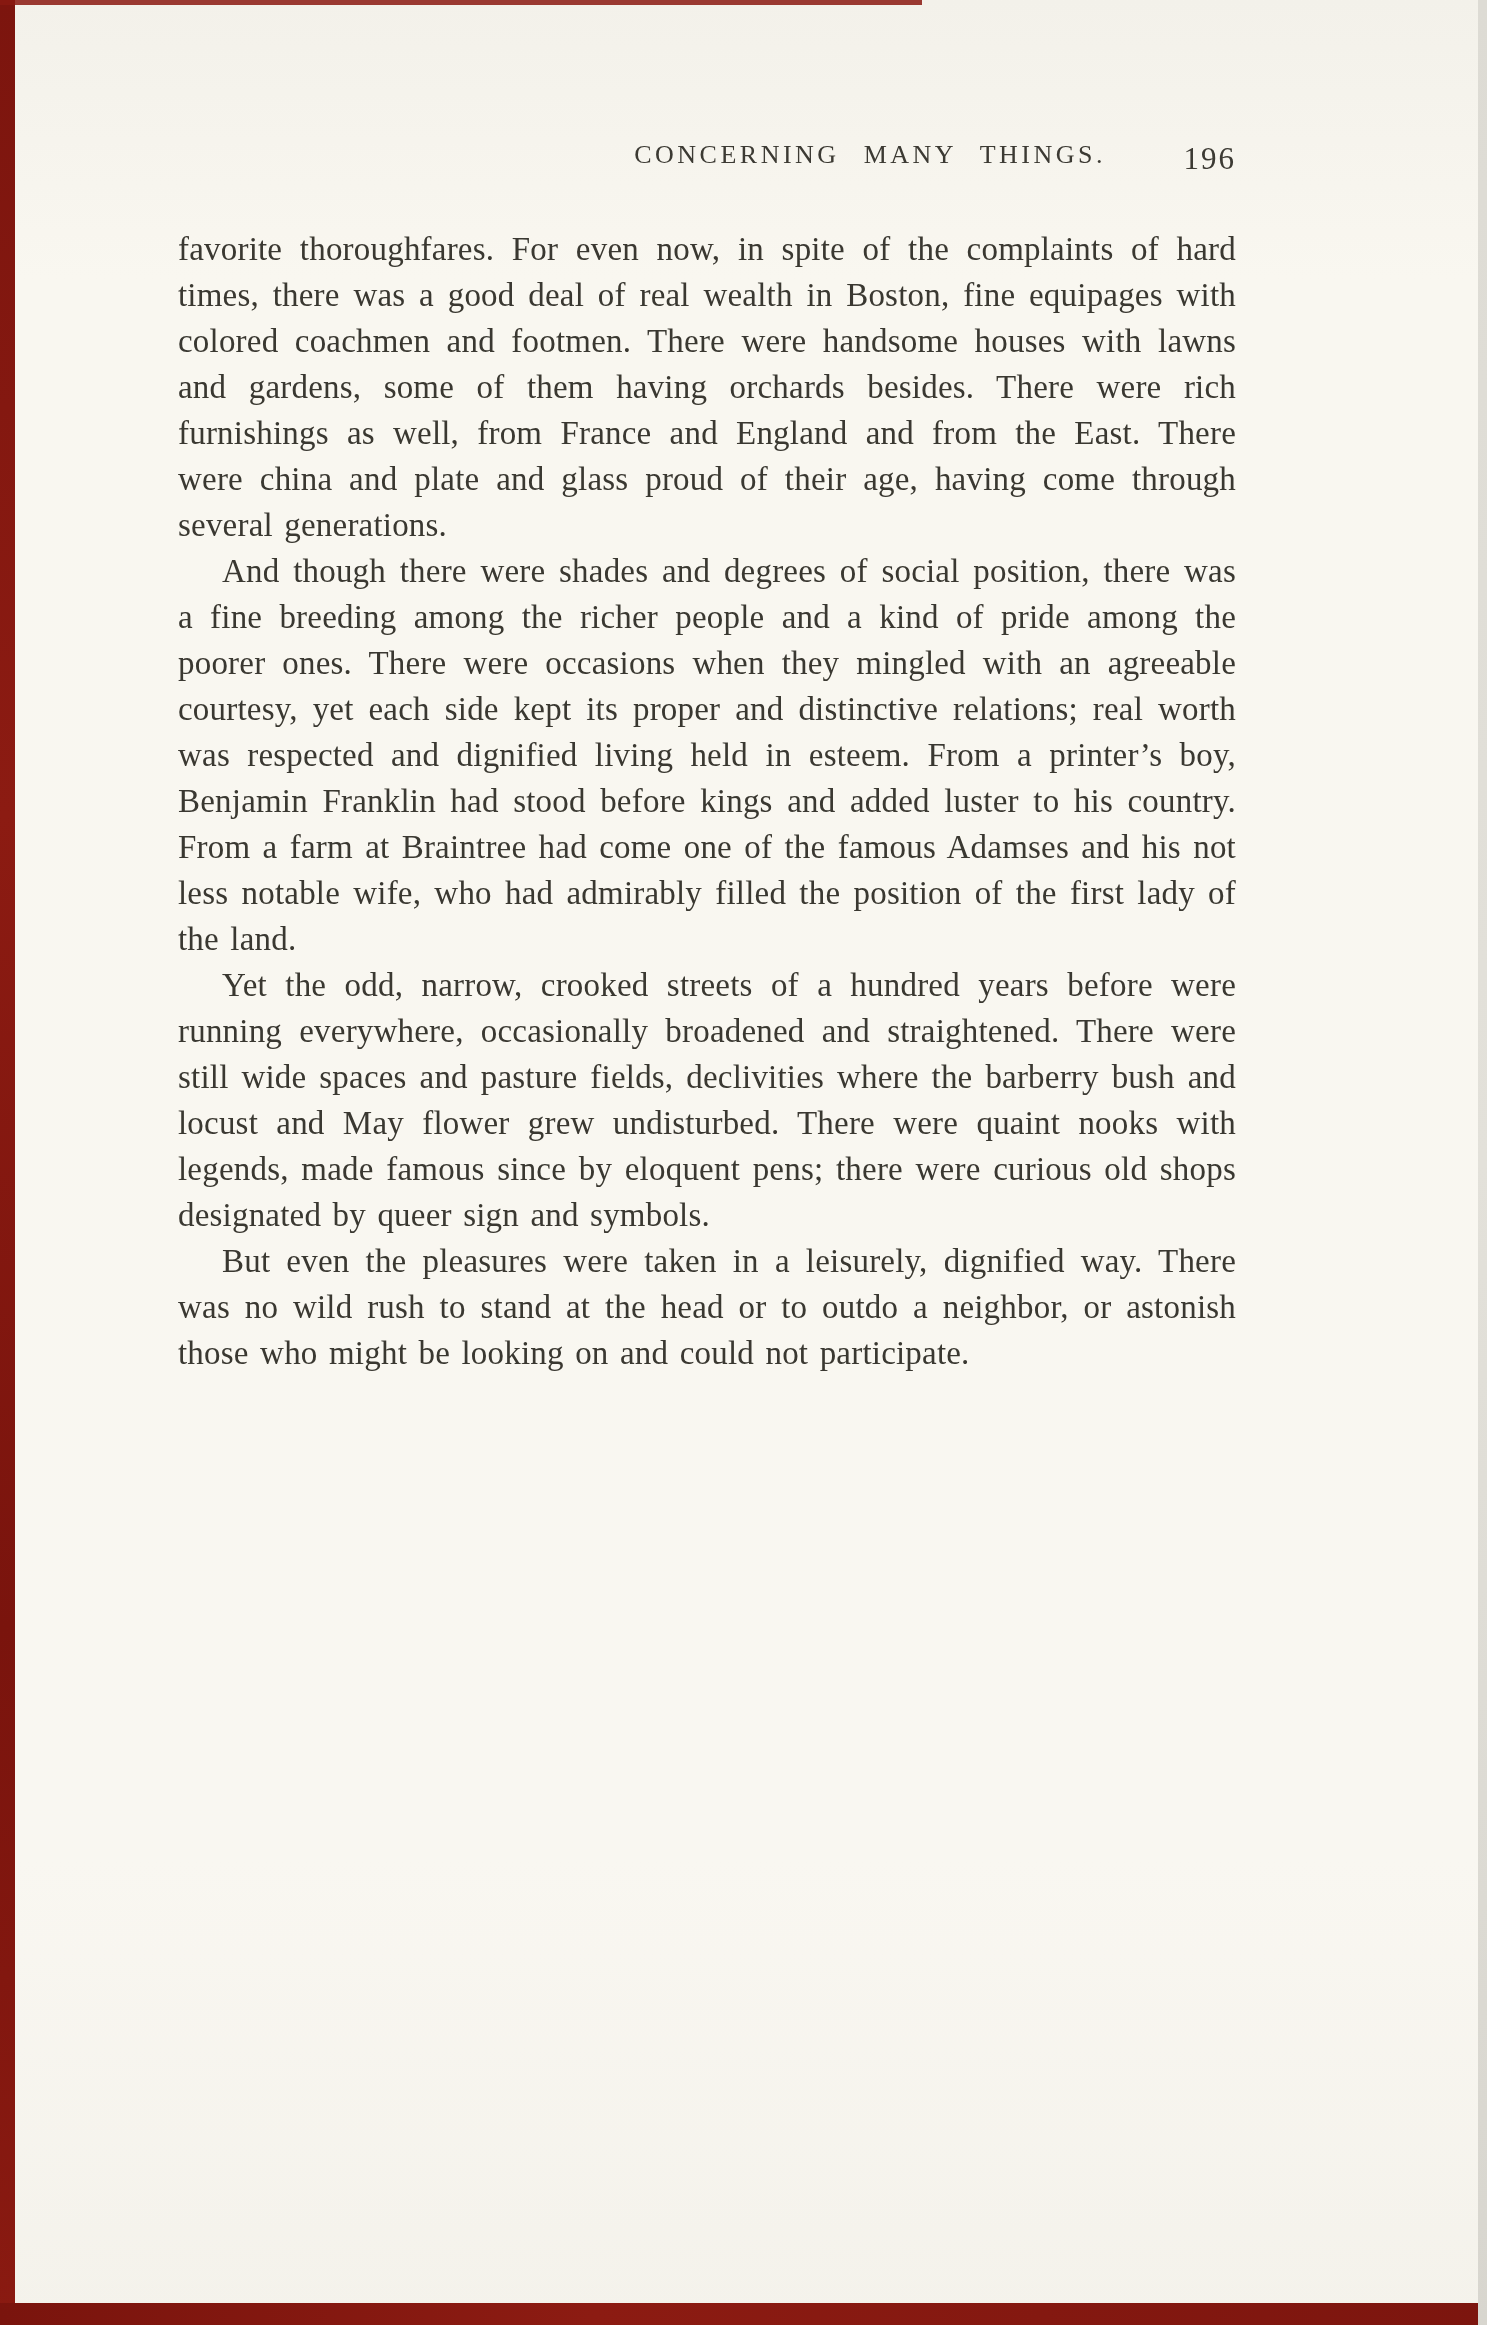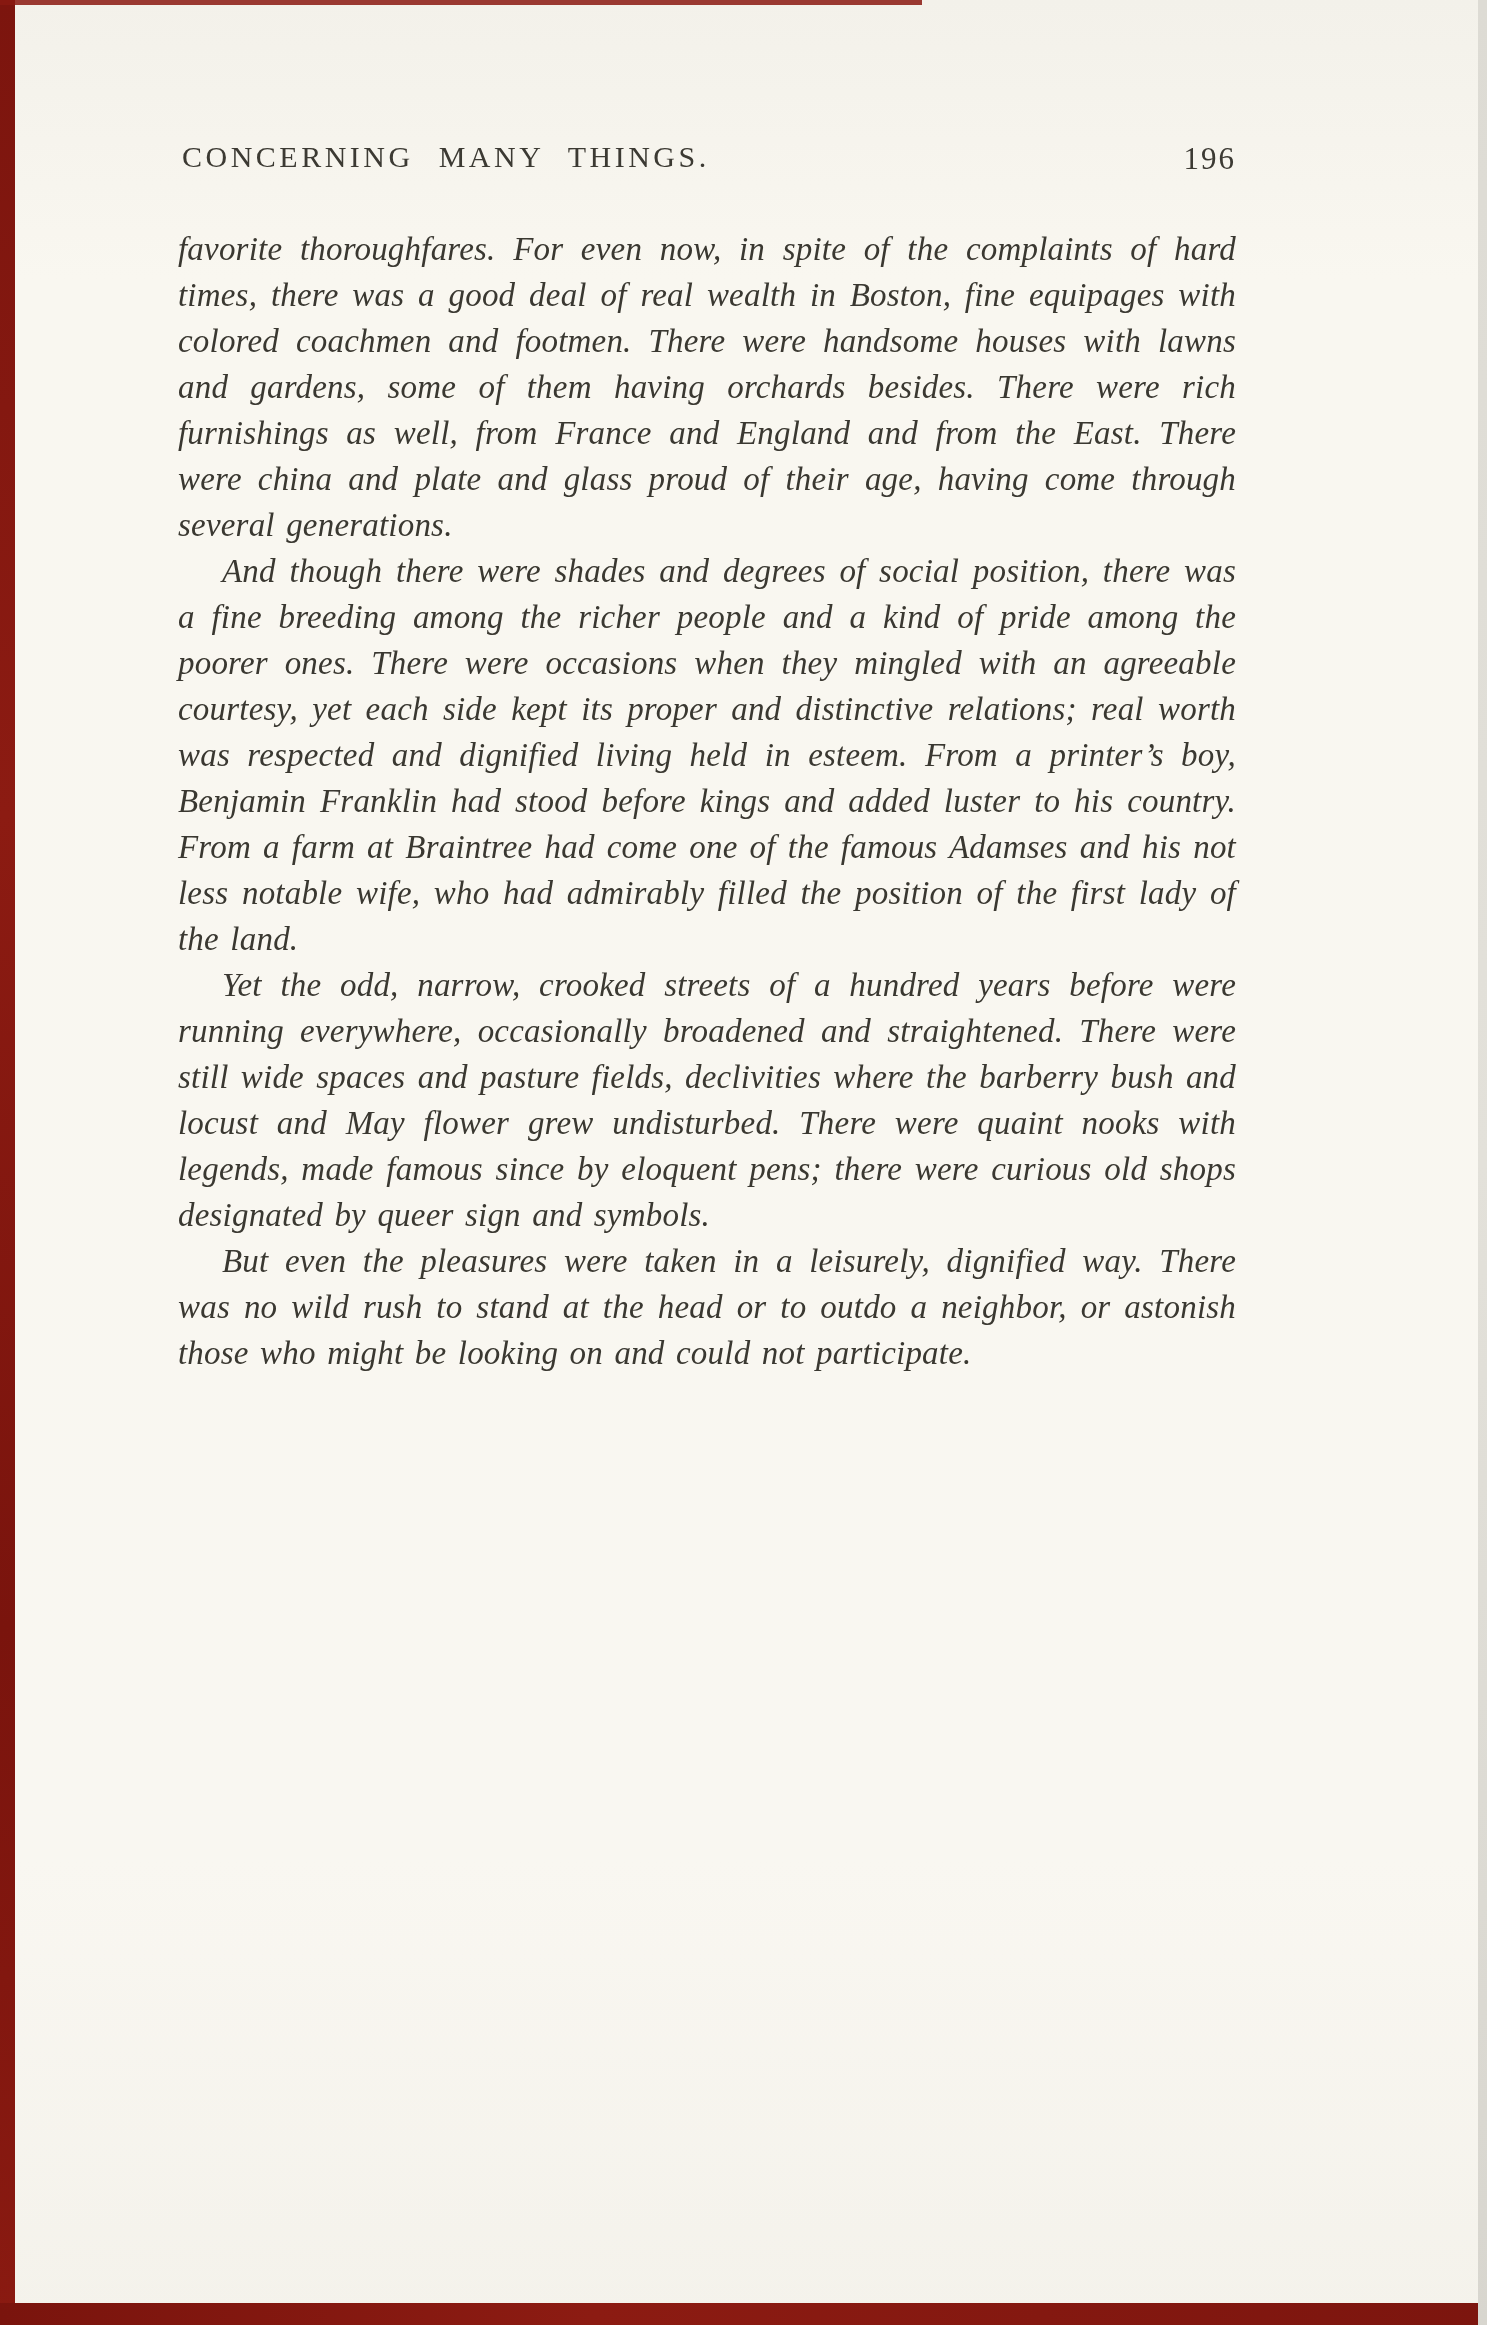--- a/index.html
+++ b/index.html
@@ -42,23 +42,23 @@
   
   .running-head {
     position: absolute;
     left: 178px;
     top: 140px;
     width: 1058px;
     height: 44px;
   }
   .head-title {
     position: absolute;
-    left: 4px; right: 130px;
-    text-align: left;
-    font-size: 30px;
+    left: 16px; right: 130px;
+    text-align: right;
+    font-size: 26px;
     letter-spacing: 3.5px;
     word-spacing: 14px;
     color: #3c3a33;
     white-space: nowrap;
   }
   .head-page {
     position: absolute;
     right: 0;
     top: 1px;
     font-size: 31px;
@@ -73,21 +73,20 @@
     width: 1058px;
   }
   .para {
     margin: 0;
     font-size: 33px;
     line-height: 46px;
     text-align: justify;
     word-spacing: 3px;
     letter-spacing: 0.2px;
     color: #3a3831;
-    font-style: italic;
   }
   .para.indent {
     text-indent: 44px;
   }
 </style>
 </head>
 <body>
 
 <div class="page">
 

